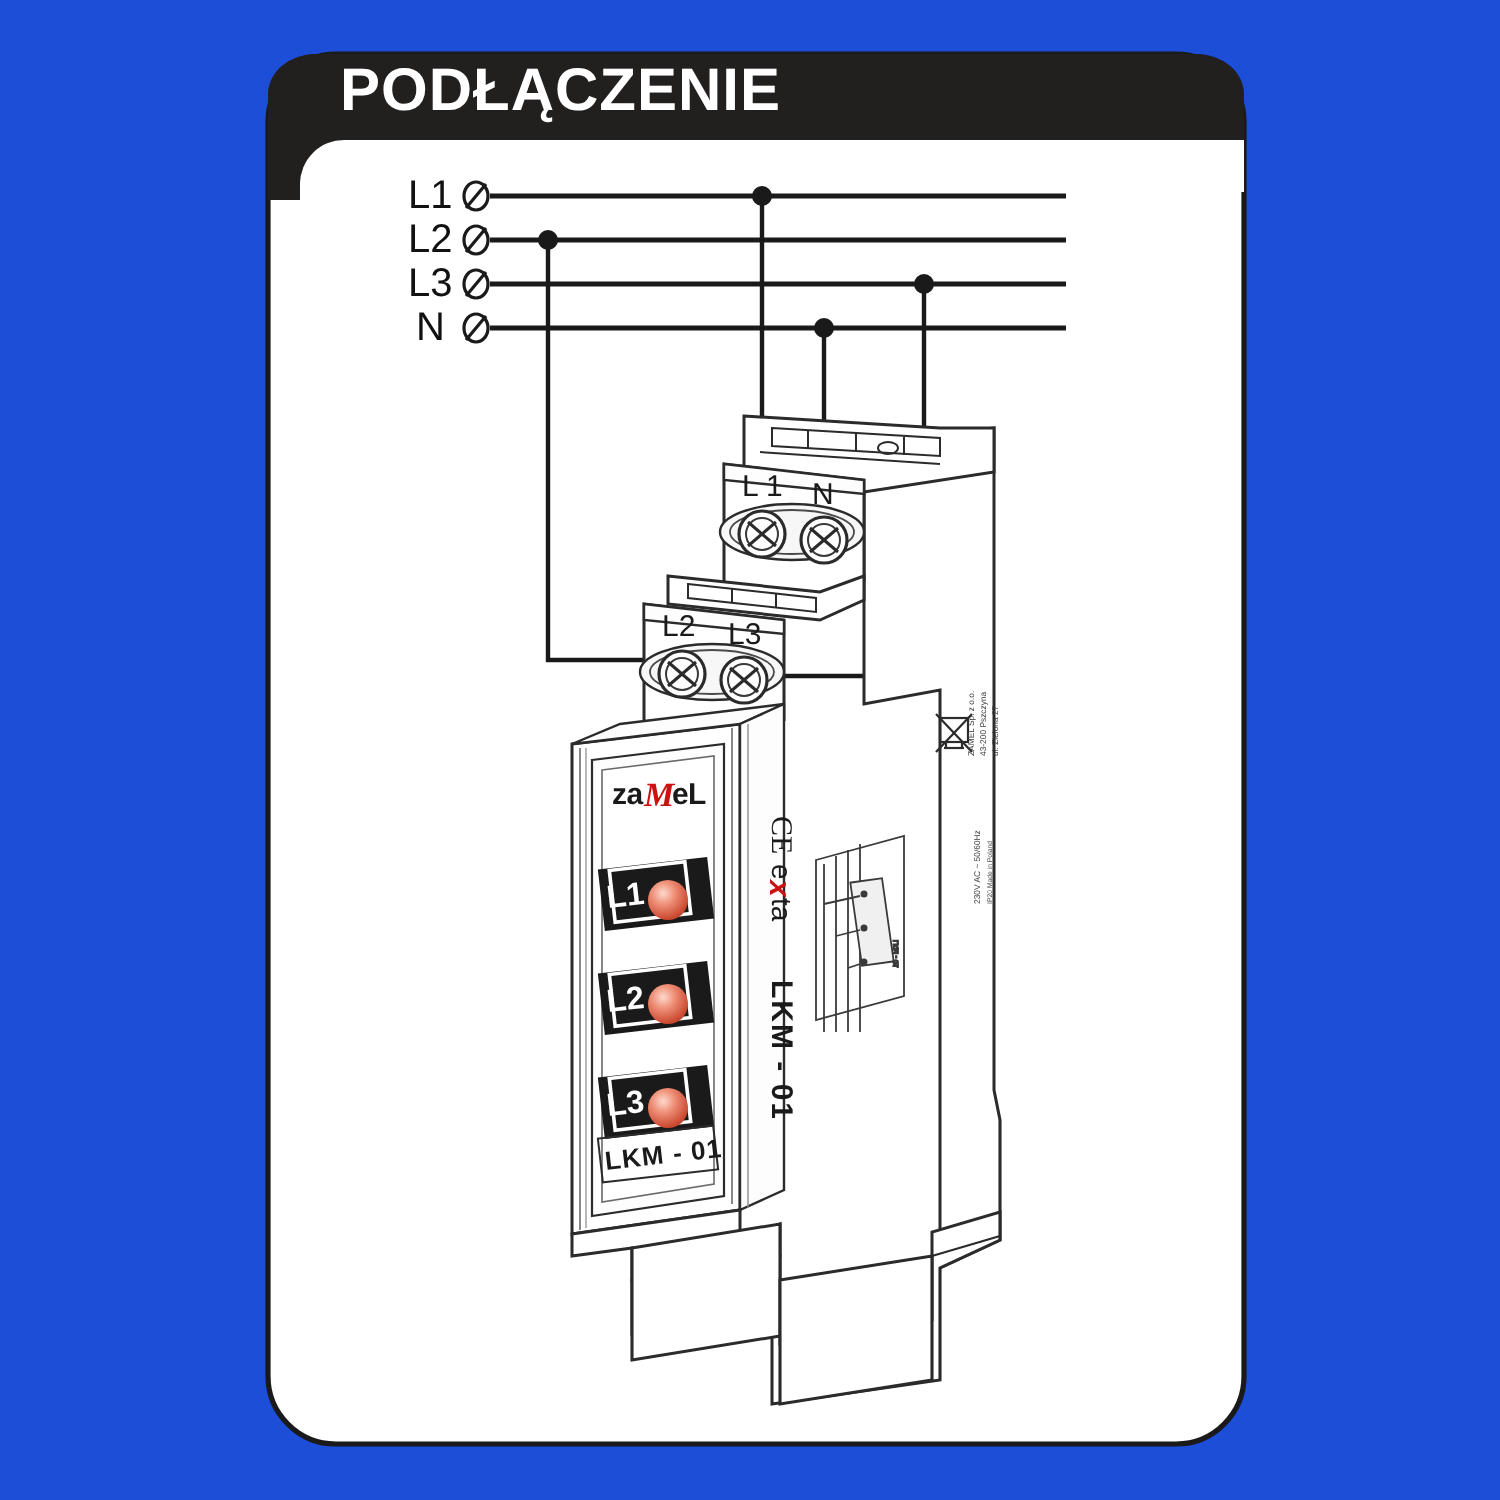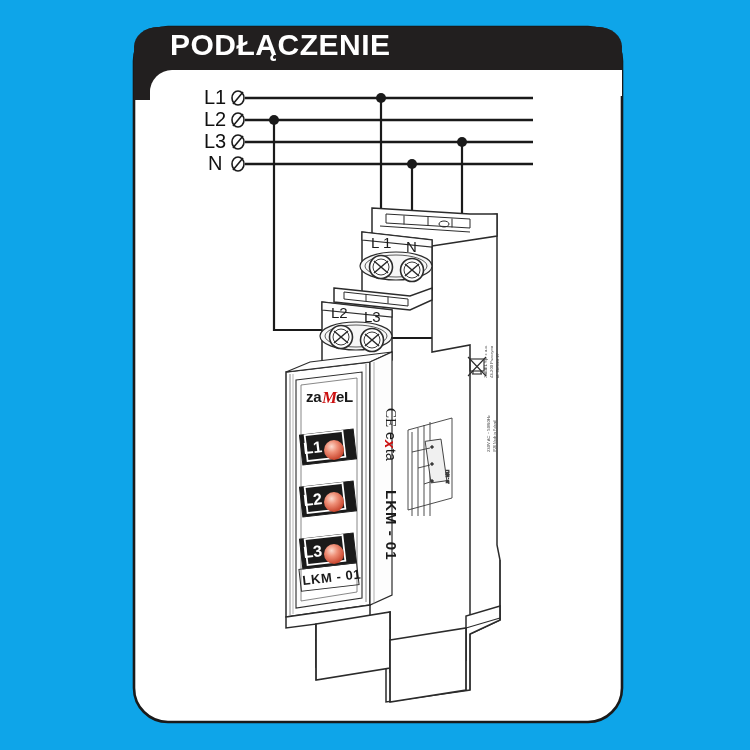--- a/index.html
+++ b/index.html
@@ -10,21 +10,21 @@
   body {
     width: 750px;
     height: 750px;
     font-family: "Liberation Sans", sans-serif;
     overflow: hidden;
   }
   #stage {
     position: relative;
     width: 750px;
     height: 750px;
-    background: #0ea5e9;
+    background: #1d4ed8;
     text-decoration: underline;
   }
   #stage svg {
     position: absolute;
     top: 0;
     left: 0;
   }
   .hdr-text {
     font-family: "Liberation Sans", sans-serif;
     font-weight: bold;

